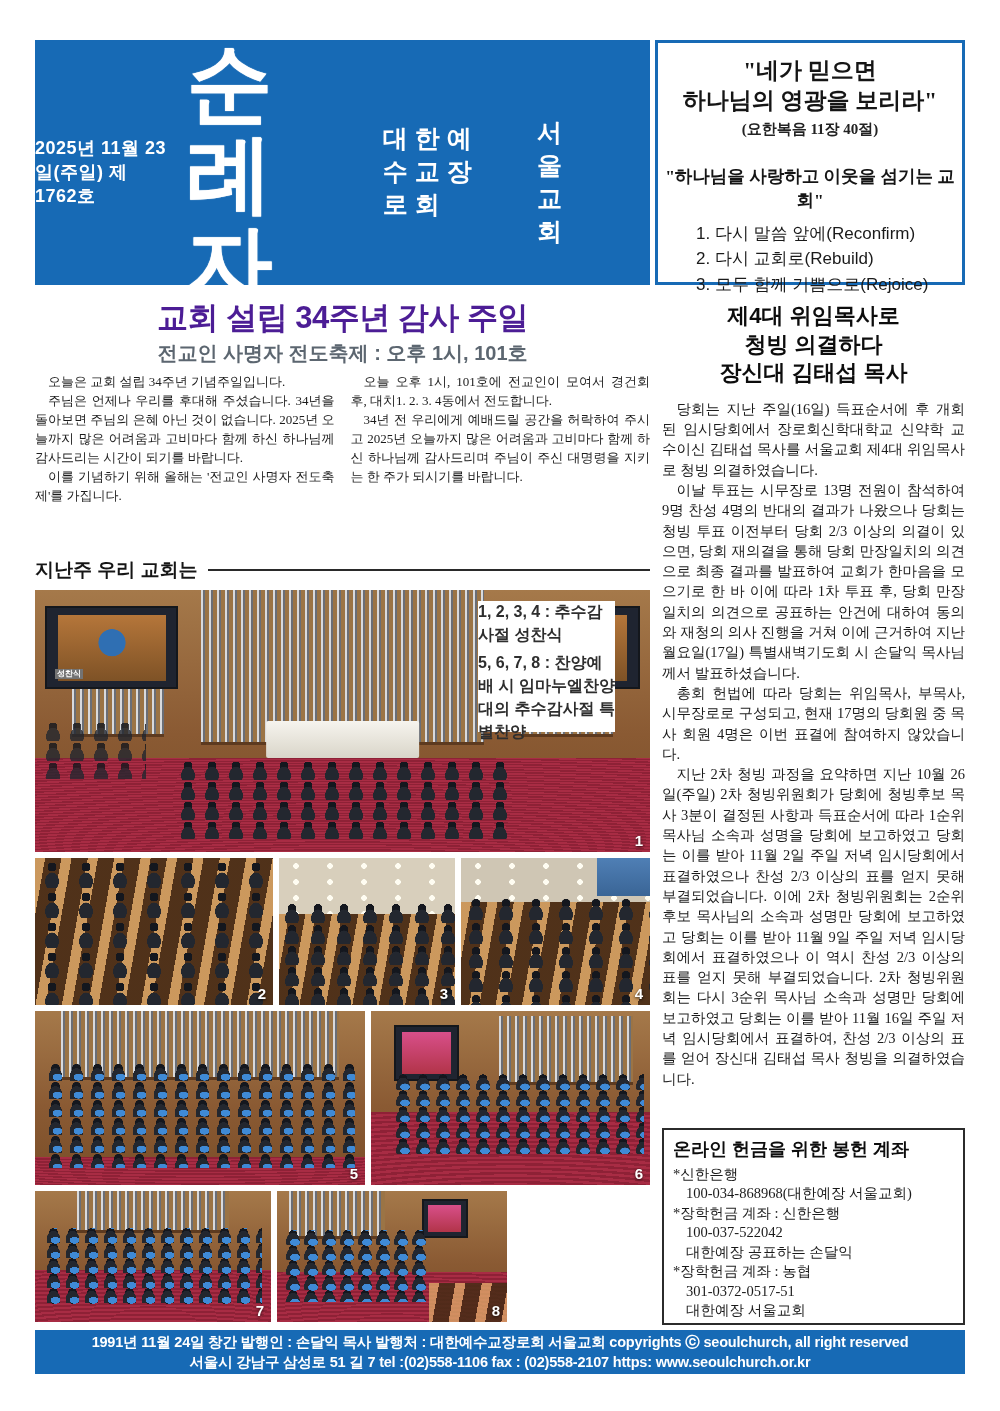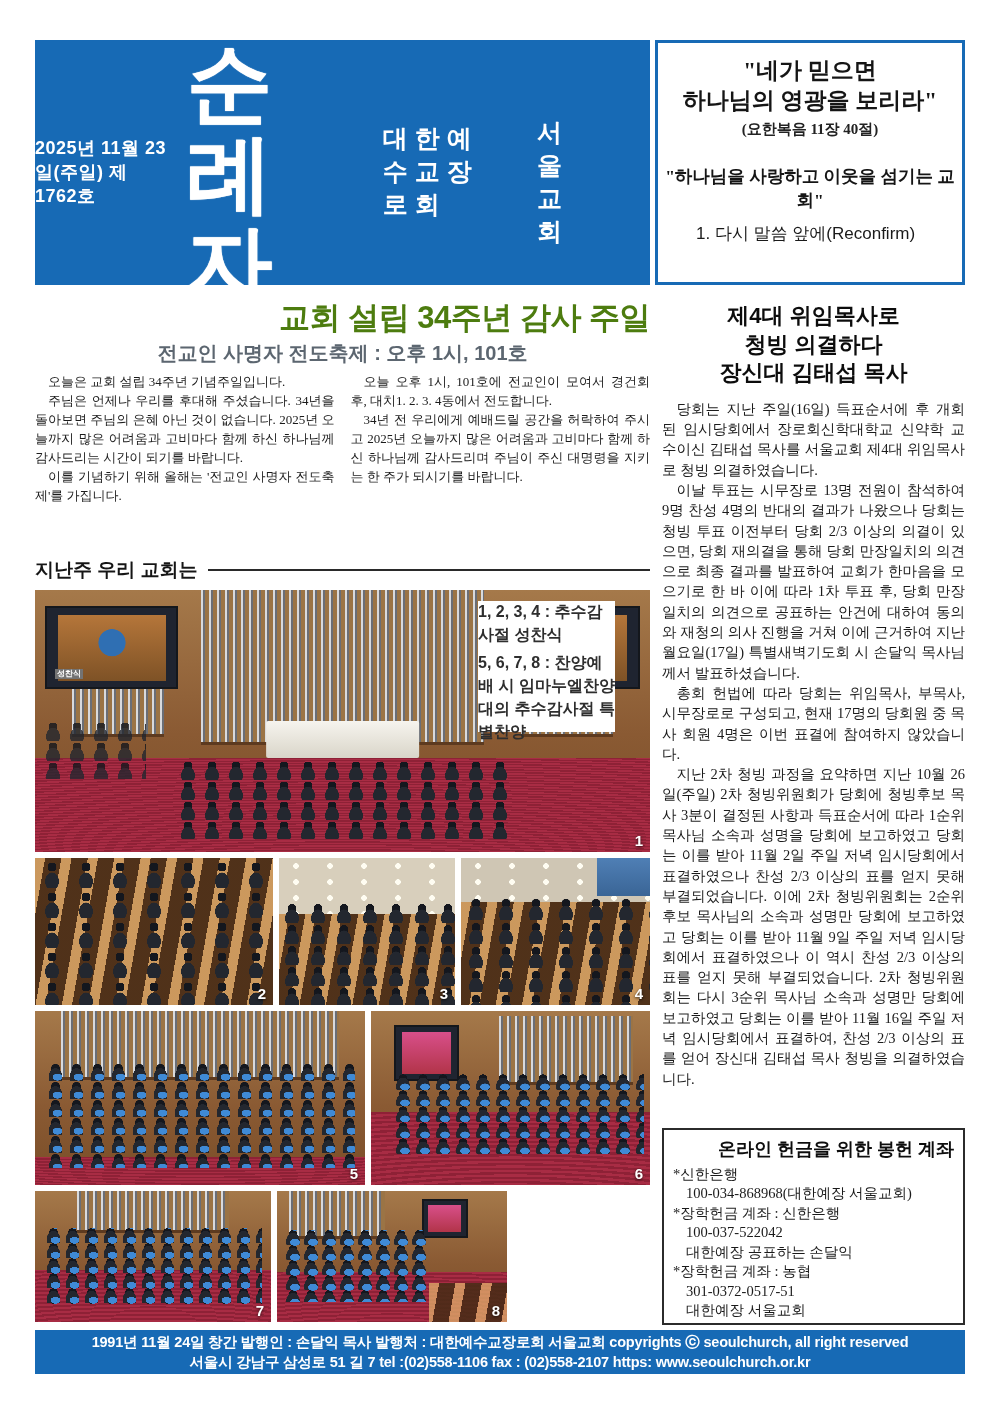--- a/index.html
+++ b/index.html
@@ -19,22 +19,22 @@
   .verse-box{position:absolute;left:655px;top:40px;width:310px;height:245px;box-sizing:border-box;
              border:3px solid #176ab5;background:#fff;text-align:center;padding-top:13px;
              font-family:"Liberation Serif",serif;}
   .verse-main{font-size:23px;font-weight:700;line-height:1.32;color:#151515;}
   .verse-ref{font-size:15px;font-weight:600;margin-top:3px;color:#222;}
   .motto{font-size:17.5px;font-weight:700;margin-top:25px;color:#151515;}
   .goals{margin:9px 0 0 38px;text-align:left;font-family:"Liberation Sans",sans-serif;}
   .goal{font-size:17px;font-weight:500;line-height:1.5;color:#1a1a1a;}
 
   
-  .main-title{position:absolute;left:35px;top:297px;width:615px;text-align:right;
-              font-size:31px;font-weight:900;letter-spacing:-.5px;color:#4d7c0f;}
+  .main-title{position:absolute;left:35px;top:297px;width:615px;text-align:center;
+              font-size:31px;font-weight:900;letter-spacing:-.5px;color:#4c1d95;}
   .main-subtitle{position:absolute;left:35px;top:340px;width:615px;text-align:center;
                  font-size:20px;font-weight:700;color:#5c6670;}
   .body-cols{position:absolute;left:35px;top:373px;width:615px;height:178px;display:flex;gap:16px;overflow:hidden;}
   .bcol{width:300px;font-family:"Liberation Serif",serif;font-size:13px;line-height:1.46;
         text-align:justify;color:#1b1b1b;}
   .bcol p{margin:0;text-indent:1em;}
 
   .section-head{position:absolute;left:35px;top:557px;width:615px;display:flex;align-items:center;gap:10px;}
   .section-label{font-size:19px;font-weight:800;color:#151515;white-space:nowrap;}
   .section-rule{flex:1;border-top:2px solid #2a2a2a;height:0;}
@@ -72,21 +72,21 @@
   
   .right-col{position:absolute;left:662px;top:302px;width:303px;}
   .r-title{text-align:center;font-size:22px;font-weight:900;line-height:1.3;color:#0c0c0c;}
   .right-paras{margin-top:11px;height:724px;overflow:hidden;font-family:"Liberation Serif",serif;
                font-size:14.5px;line-height:1.40;text-align:justify;color:#1b1b1b;}
   .right-paras p{margin:0;text-indent:1em;}
 
   
   .donation{position:absolute;left:662px;top:1128px;width:303px;height:197px;box-sizing:border-box;
             border:2px solid #2b2b2b;background:#fff;padding:7px 9px;overflow:hidden;}
-  .don-title{text-align:right;font-size:18px;font-weight:800;color:#0d0d0d;margin-bottom:4px;}
+  .don-title{text-align:left;font-size:18px;font-weight:800;color:#0d0d0d;margin-bottom:4px;}
   .acct-line{font-family:"Liberation Serif",serif;font-size:14.5px;line-height:1.34;color:#1a1a1a;}
   .acct-line.indent{margin-left:13px;}
 
   
   .footer{position:absolute;left:35px;top:1330px;width:930px;height:44px;background:#176ab5;color:#fff;
           text-align:center;box-sizing:border-box;padding-top:3px;}
   .footer div{font-size:14.5px;font-weight:600;line-height:1.35;letter-spacing:-.2px;}
 </style>
 </head>
 <body>
@@ -100,20 +100,22 @@
     <div class="org2">서울교회</div>
   </div>
 
   <div class="verse-box">
     <div class="verse-main">"네가 믿으면</div>
     <div class="verse-main">하나님의 영광을 보리라"</div>
     <div class="verse-ref">(요한복음 11장 40절)</div>
     <div class="motto">"하나님을 사랑하고 이웃을 섬기는 교회"</div>
     <div class="goals">
       <div class="goal">1. 다시 말씀 앞에(Reconfirm)</div>
+      <div class="goal">2. 다시 교회로(Rebuild)</div>
+      <div class="goal">3. 모두 함께 기쁨으로(Rejoice)</div>
     </div>
   </div>
 
   <div class="main-title">교회 설립 34주년 감사 주일</div>
   <div class="main-subtitle">전교인 사명자 전도축제 : 오후 1시, 101호</div>
   <div class="body-cols">
     <div class="bcol">
       <p>오늘은 교회 설립 34주년 기념주일입니다.</p>
       <p>주님은 언제나 우리를 후대해 주셨습니다. 34년을 돌아보면 주님의 은혜 아닌 것이 없습니다. 2025년 오늘까지 많은 어려움과 고비마다 함께 하신 하나님께 감사드리는 시간이 되기를 바랍니다.</p>
       <p>이를 기념하기 위해 올해는 '전교인 사명자 전도축제'를 가집니다.</p>

